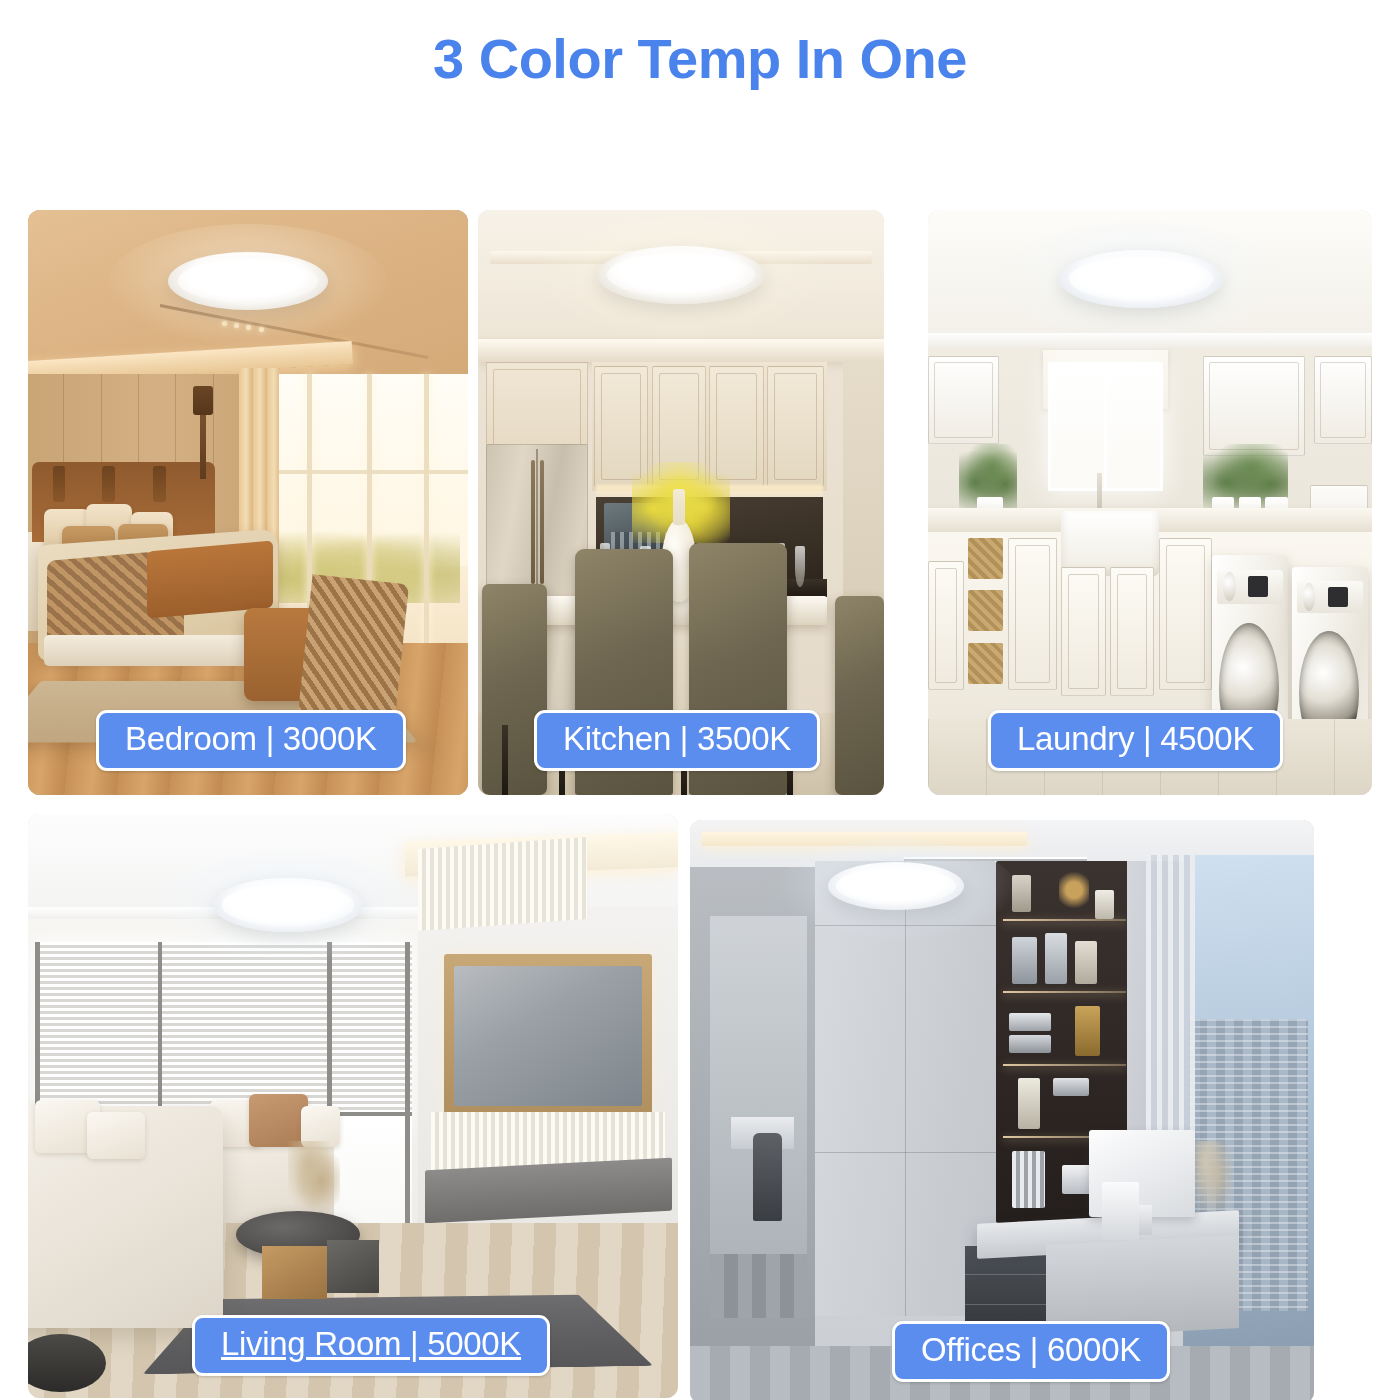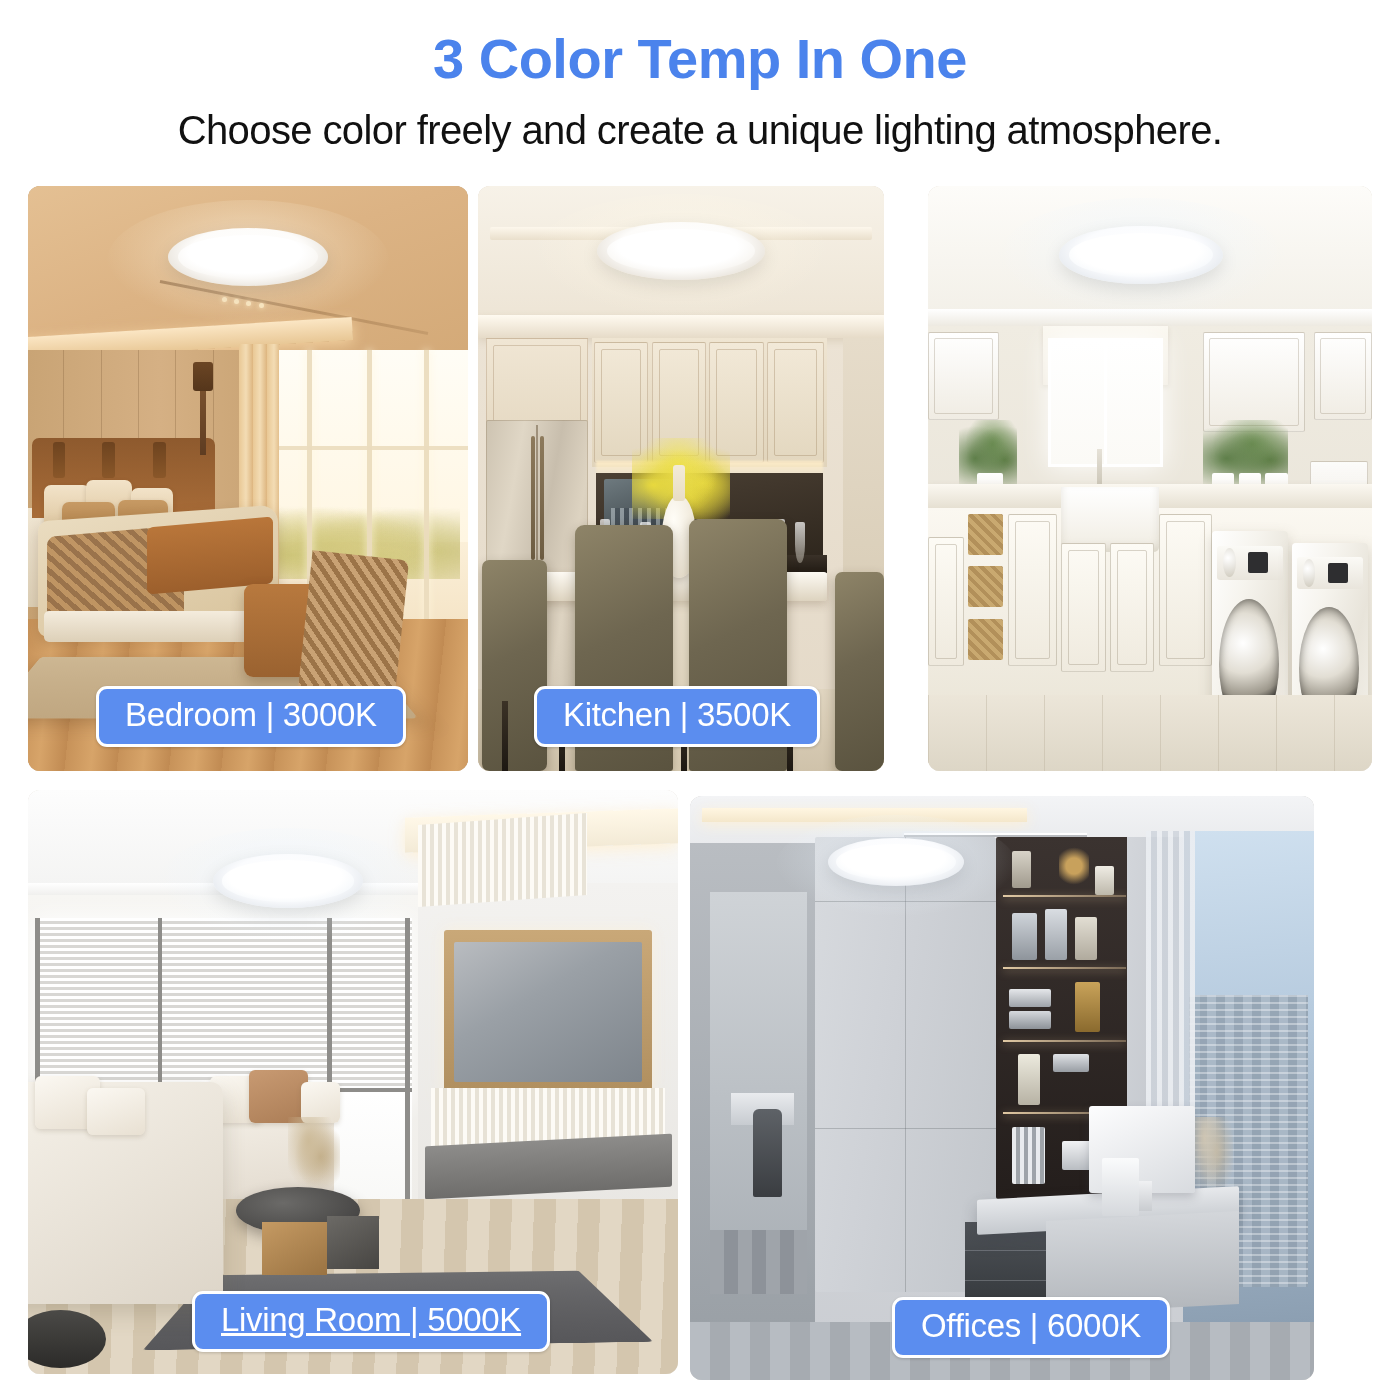--- a/index.html
+++ b/index.html
@@ -24,20 +24,21 @@
     text-align:center;
     font-size:40px; font-weight:normal; letter-spacing:-0.6px;
     color:#111;
     font-family:"Liberation Sans", sans-serif;
   }
 
   
   .tile {
     position:absolute; overflow:hidden; border-radius:12px;
     background:#d8d0c4;
+    margin-top:24px;
   }
   .scene { position:absolute; inset:0; }
 
   
   .badge {
     position:absolute; z-index:40;
     background:#5b8def;
     border:3px solid #ffffff;
     border-radius:11px;
     color:#fff;
@@ -689,21 +690,20 @@
     position:absolute; left:0; bottom:0; width:100%; height:10%;
     background:repeating-linear-gradient(90deg,#b7bcc2 0 20px,#a6abb1 20px 40px);
   }
 </style>
 </head>
 <body>
 
 <div class="page">
 
   <div class="headline">3 Color Temp In One</div>
-  <div class="subhead">Choose color freely and create a unique lighting atmosphere.</div>
 
   <div class="tile" id="bedroom" style="left:28px; top:186px; width:440px; height:585px;">
     <div class="scene">
       <div class="bd-ceiling"></div>
       <div class="bd-track"></div>
       <div class="bd-track-dots">
         <i style="left:0;top:0"></i>
           <i style="left:28%;top:22%"></i>
         <i style="left:56%;top:44%"></i>
           <i style="left:84%;top:66%"></i>
@@ -852,20 +852,21 @@
           <div class="disp"></div>
         <div class="door"></div>
       </div>
       <div class="ld-floor"></div>
       <div class="lamp cool" style="left:48%; top:40px; width:164px; height:58px; transform:translateX(-50%);">
         <div class="glow"></div>
           <div class="ring"></div>
           <div class="lens"></div>
       </div>
     </div>
+    <div class="badge" style="left:60px; bottom:24px;">Laundry | 4500K</div>
   </div>
 
   <div class="tile" id="living" style="left:28px; top:790px; width:650px; height:584px;">
     <div class="scene">
       <div class="lv-ceiling"></div>
       <div class="lv-ceiling-band"></div>
       <div class="lv-cove-right"></div>
       <div class="lv-wall-left"></div>
       <div class="lv-blinds"></div>
       <div class="lv-glass"></div>

